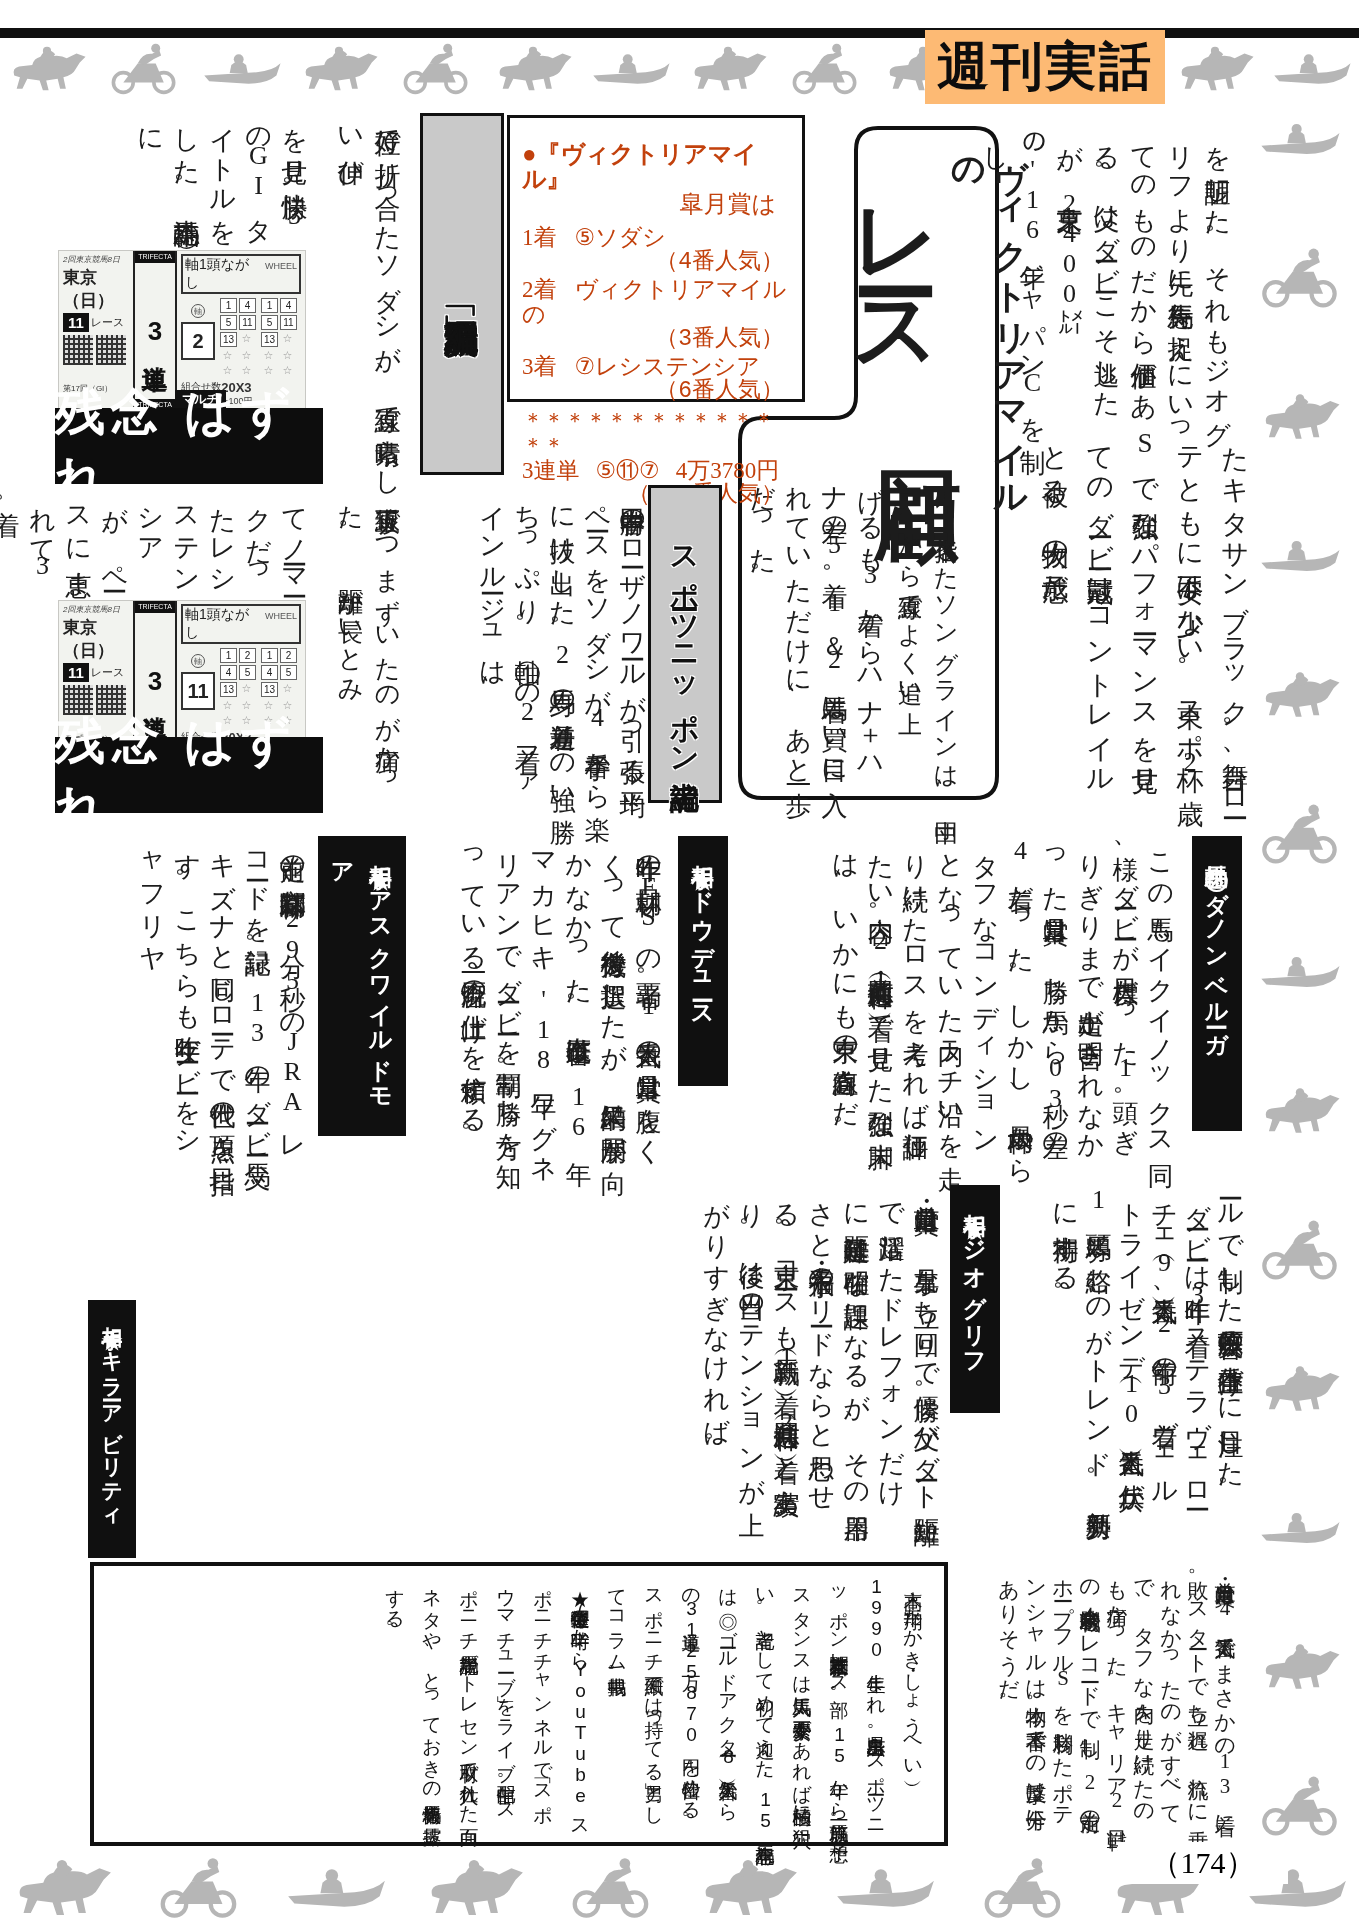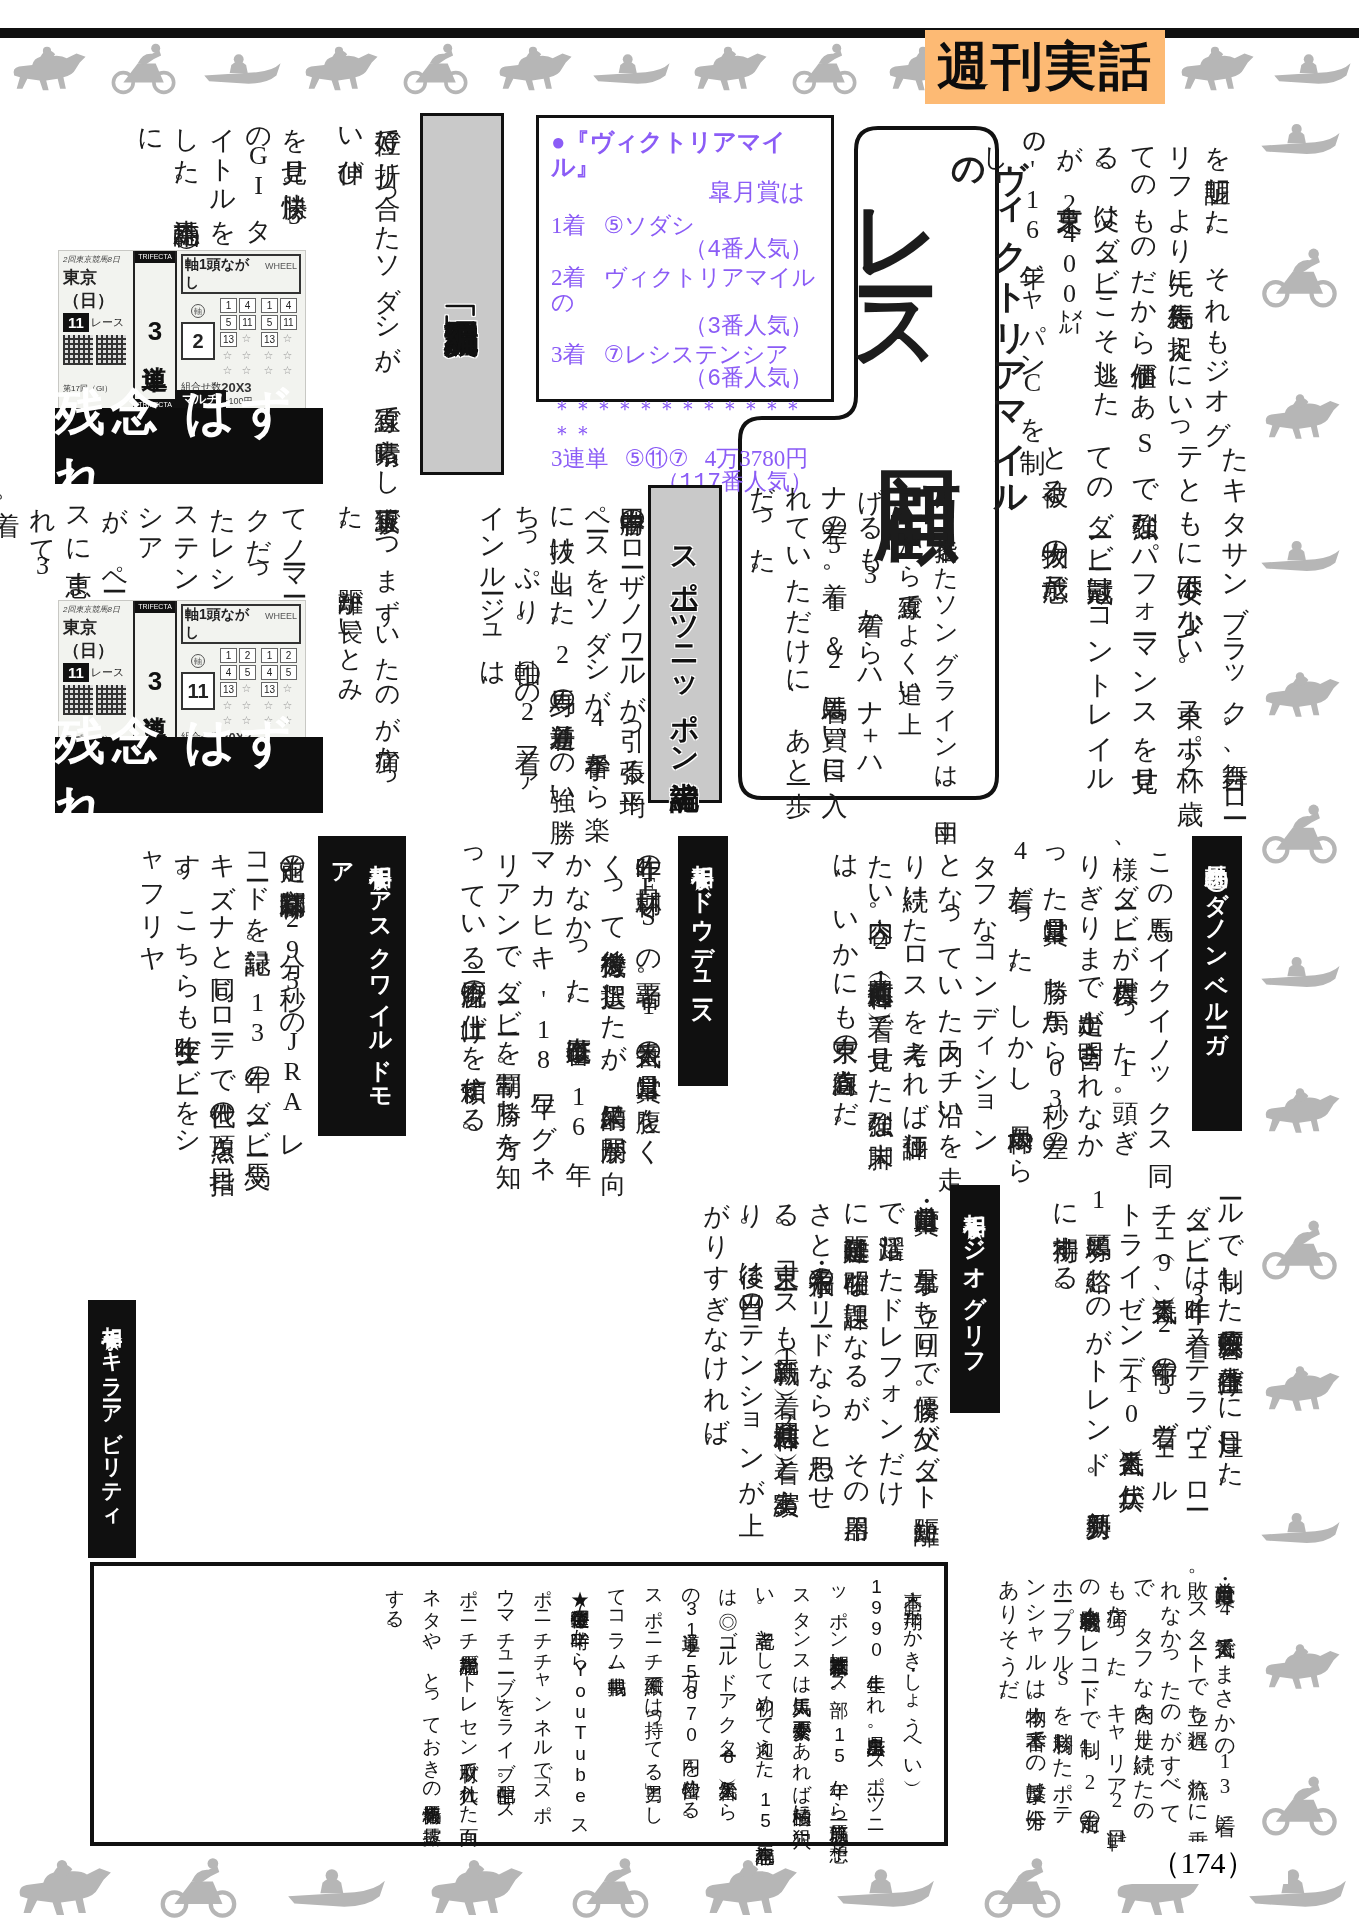--- a/index.html
+++ b/index.html
@@ -25,22 +25,22 @@
   #logo{left:925px;top:30px;background:#fdba74;padding:2px 12px;color:#0d0d0d;
         font-family:"Liberation Sans",sans-serif;font-weight:900;font-size:52px;letter-spacing:2px;z-index:5;}
   #page-num{left:1118px;top:1842px;width:170px;height:42px;background:#fff;z-index:6;
             font-size:30px;text-align:center;line-height:42px;}
   
   .title-sub{left:948px;top:135px;height:390px;font-family:"Liberation Sans",sans-serif;
              font-weight:900;font-size:34px;line-height:42px;letter-spacing:2px;}
   .title-main{font-family:"Liberation Sans",sans-serif;font-weight:900;letter-spacing:0;
               font-size:86px;line-height:94px;}
   
-  #result-box{left:536px;top:115px;width:298px;height:287px;border:3px solid #111;background:#fff;
-              box-sizing:border-box;padding:12px 12px;font-size:23px;line-height:25px;color:#8b5cf6;}
+  #result-box{left:507px;top:115px;width:298px;height:287px;border:3px solid #111;background:#fff;
+              box-sizing:border-box;padding:24px 12px;font-size:23px;line-height:25px;color:#c2410c;}
   #result-box .r-head{font-size:24px;font-weight:bold;}
   #result-box .r-head2{text-align:right;padding-right:14px;font-size:24px;margin-bottom:8px;}
   #result-box .r-row{margin-top:2px;}
   #result-box .r-rank{margin-right:18px;}
   #result-box .r-pop{text-align:right;padding-right:6px;font-family:Liberation Mono, monospace;}
   #result-box .r-stars{letter-spacing:-1px;font-size:22px;margin-top:4px;}
   #result-box .r-payout .sp{display:inline-block;width:16px;}
   
   .gbanner{position:absolute;background:#c9c9c9;border:3px solid #111;box-sizing:border-box;
            writing-mode:vertical-rl;text-orientation:upright;display:flex;align-items:center;justify-content:center;
@@ -68,21 +68,21 @@
       repeating-linear-gradient(90deg,#333 0 2px,#ddd 2px 5px);}
   .t-small{font-size:8px;color:#333;margin-top:18px;}
   .t-jra{font-size:10px;font-weight:bold;color:#777;margin-top:1px;}
   .t-mid{width:40px;border-left:2px solid #222;border-right:2px solid #222;display:flex;
          flex-direction:column;align-items:stretch;}
   .t-trifecta{background:#111;color:#fff;font-size:7px;text-align:center;line-height:12px;letter-spacing:0;}
   .t-bettype{flex:1;writing-mode:vertical-rl;text-orientation:upright;font-size:26px;font-weight:bold;
              display:flex;align-items:center;justify-content:center;color:#111;line-height:40px;}
   .t-right{flex:1;position:relative;padding:3px 4px;box-sizing:border-box;}
   .t-method{border:2px solid #333;display:flex;align-items:baseline;justify-content:center;gap:4px;padding:0 2px;}
-  .t-method-main{font-size:14px;font-weight:700;}
+  .t-method-main{font-size:14px;font-weight:400;}
   .t-wheel{font-size:9px;color:#555;}
   .t-sel{display:flex;align-items:flex-start;gap:5px;margin-top:4px;}
   .t-axis-wrap{display:flex;flex-direction:column;align-items:center;margin-top:6px;}
   .t-axis-label{font-size:8px;border:1px solid #555;border-radius:50%;width:12px;height:12px;
                 display:flex;align-items:center;justify-content:center;color:#555;margin-bottom:4px;}
   .t-axis{border:2px solid #333;background:#fff;font-size:20px;font-weight:bold;width:30px;height:34px;
           display:flex;align-items:center;justify-content:center;}
   .t-grid{display:grid;grid-template-columns:17px 17px;gap:2px;}
   .t-grid .cell{width:15px;height:13px;font-size:10px;display:flex;align-items:center;justify-content:center;}
   .t-grid .num{border:1px solid #666;background:#fff;color:#222;}

